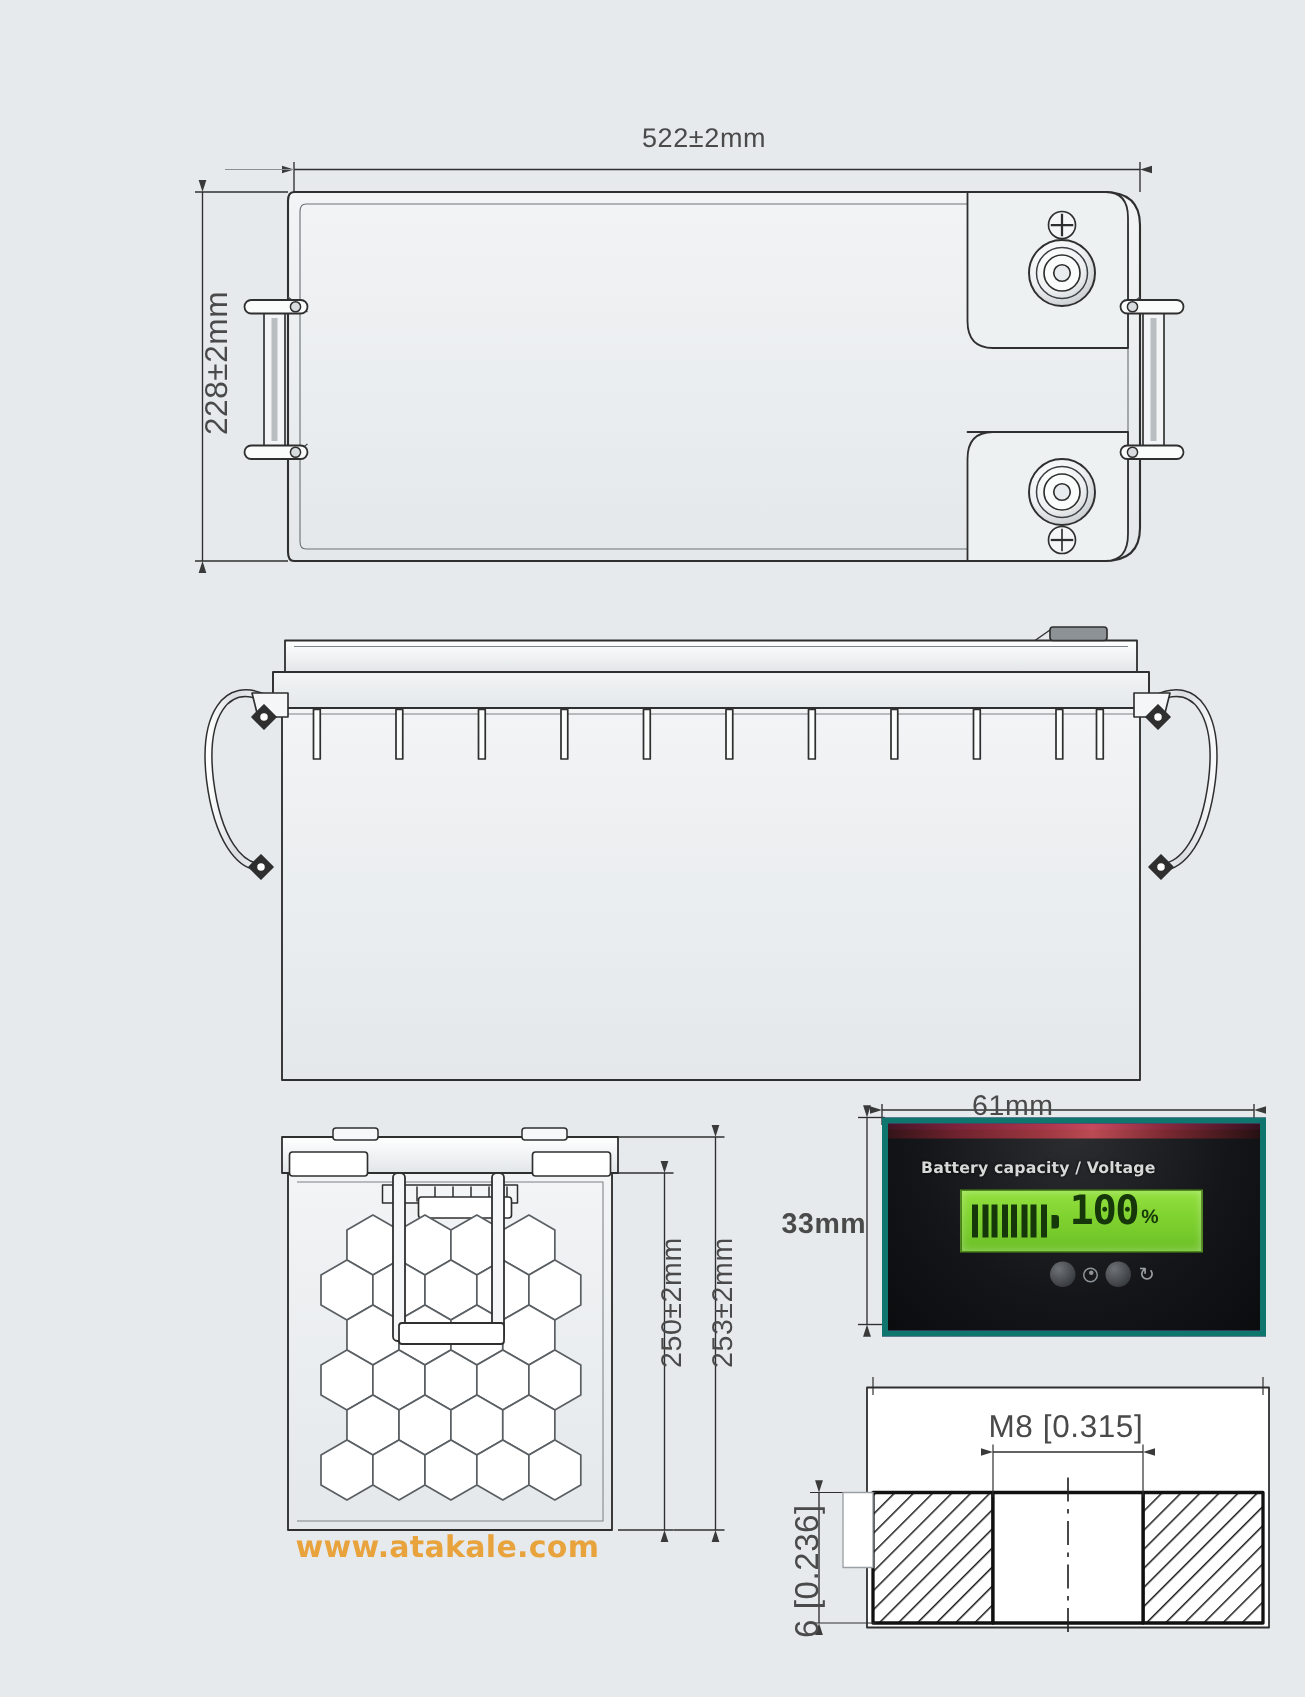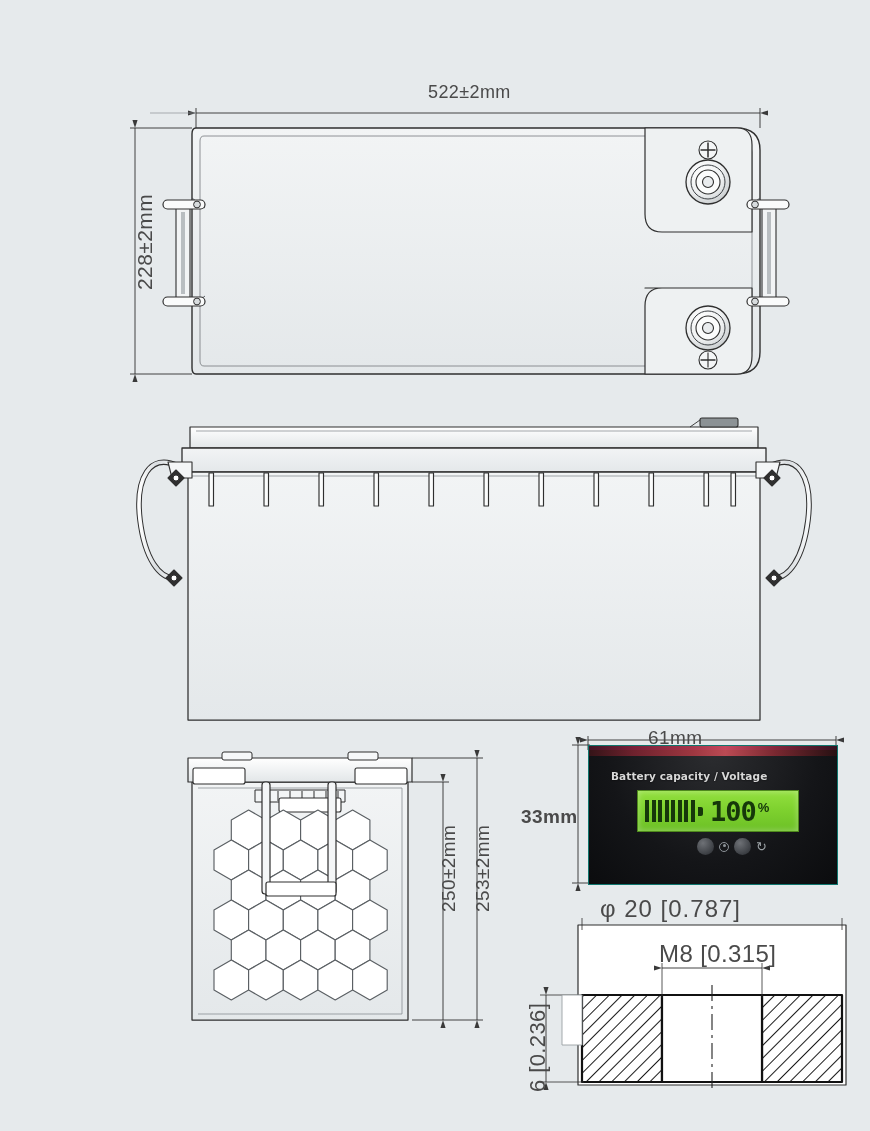--- a/index.html
+++ b/index.html
@@ -28,36 +28,36 @@
          position:absolute;left:133px;top:290px;}
   .t-250{left:424px;top:838px;font-size:19px;
          transform:rotate(-90deg);transform-origin:left top;
          position:absolute;left:438px;top:912px;}
   .t-253{left:452px;top:838px;font-size:19px;
          transform:rotate(-90deg);transform-origin:left top;
          position:absolute;left:472px;top:912px;}
   .t-61{left:648px;top:727px;font-size:19px;}
   .t-33{left:521px;top:806px;font-size:19px;font-weight:bold;}
   .t-phi{left:600px;top:895px;font-size:24px;letter-spacing:1px;}
-  .t-m8{left:659px;top:940px;font-size:24px;}
+  .t-m8{left:659px;top:940px;font-size:21px;}
   .t-6{position:absolute;left:525px;top:1092px;font-size:22px;
        transform:rotate(-90deg);transform-origin:left top;}
 
   .watermark{
     position:absolute;left:197px;top:1019px;
     font-size:20px;font-weight:bold;color:#e8a33d;
     font-family:"DejaVu Sans", sans-serif;
     letter-spacing:.2px;
   }
 
   
   .monitor{
     position:absolute;left:588px;top:745px;width:248px;height:138px;
     background:#701a75;
-    border:1px solid #0f766e;
+    border:4px solid #0f766e;
     overflow:hidden;
   }
   .mon-glow{
     position:absolute;left:0;top:0;width:100%;height:10px;
     background:linear-gradient(90deg,#3a1418 0%,#7d2330 18%,#b33a44 42%,#d4505a 55%,#8a2a33 75%,#2a1012 100%);
     opacity:.85;
   }
   .mon-body{
     position:absolute;left:0;top:4px;width:100%;height:134px;
     background:radial-gradient(ellipse at 50% 0%,#2c2d30 0%,#141518 60%,#0b0c0e 100%);
@@ -67,21 +67,21 @@
     color:#d8d8d8;font-size:10.5px;font-weight:bold;
     font-family:"DejaVu Sans", sans-serif;
     letter-spacing:.1px;
     text-shadow:0 0 2px rgba(0,0,0,.9);
   }
   .lcd{
     position:absolute;left:48px;top:44px;width:160px;height:40px;
     background:linear-gradient(180deg,#93e03f 0%,#7fd22f 45%,#6cc026 100%);
     border:1px solid #4f8a1c;
     box-shadow:inset 0 0 6px rgba(255,255,255,.35);
-    display:flex;align-items:center;
+    display:flex;
   }
   .lcd-bars{
     display:flex;align-items:center;gap:2.5px;margin-left:7px;
   }
   .lcd-bars i{display:block;width:4px;height:22px;background:#16370a;}
   .lcd-batcap{
     width:5px;height:9px;background:#16370a;margin-left:1px;border-radius:0 2px 2px 0;
   }
   .lcd-num{
     margin-left:7px;color:#16370a;
@@ -405,18 +405,18 @@
       <span class="micon rot">↻</span>
     </div>
   </div>
 
   <div class="dimtxt t-522">522±2mm</div>
   <div class="dimtxt t-228">228±2mm</div>
   <div class="dimtxt t-250">250±2mm</div>
   <div class="dimtxt t-253">253±2mm</div>
   <div class="dimtxt t-61">61mm</div>
   <div class="dimtxt t-33">33mm</div>
-  <div class="dimtxt t-phi">φ 20 [0.787]</div>
   <div class="dimtxt t-m8">M8 [0.315]</div>
   <div class="dimtxt t-6">6 [0.236]</div>
 
+  <div class="watermark">www.atakale.com</div>
 
 </div>
 
 </body></html>

